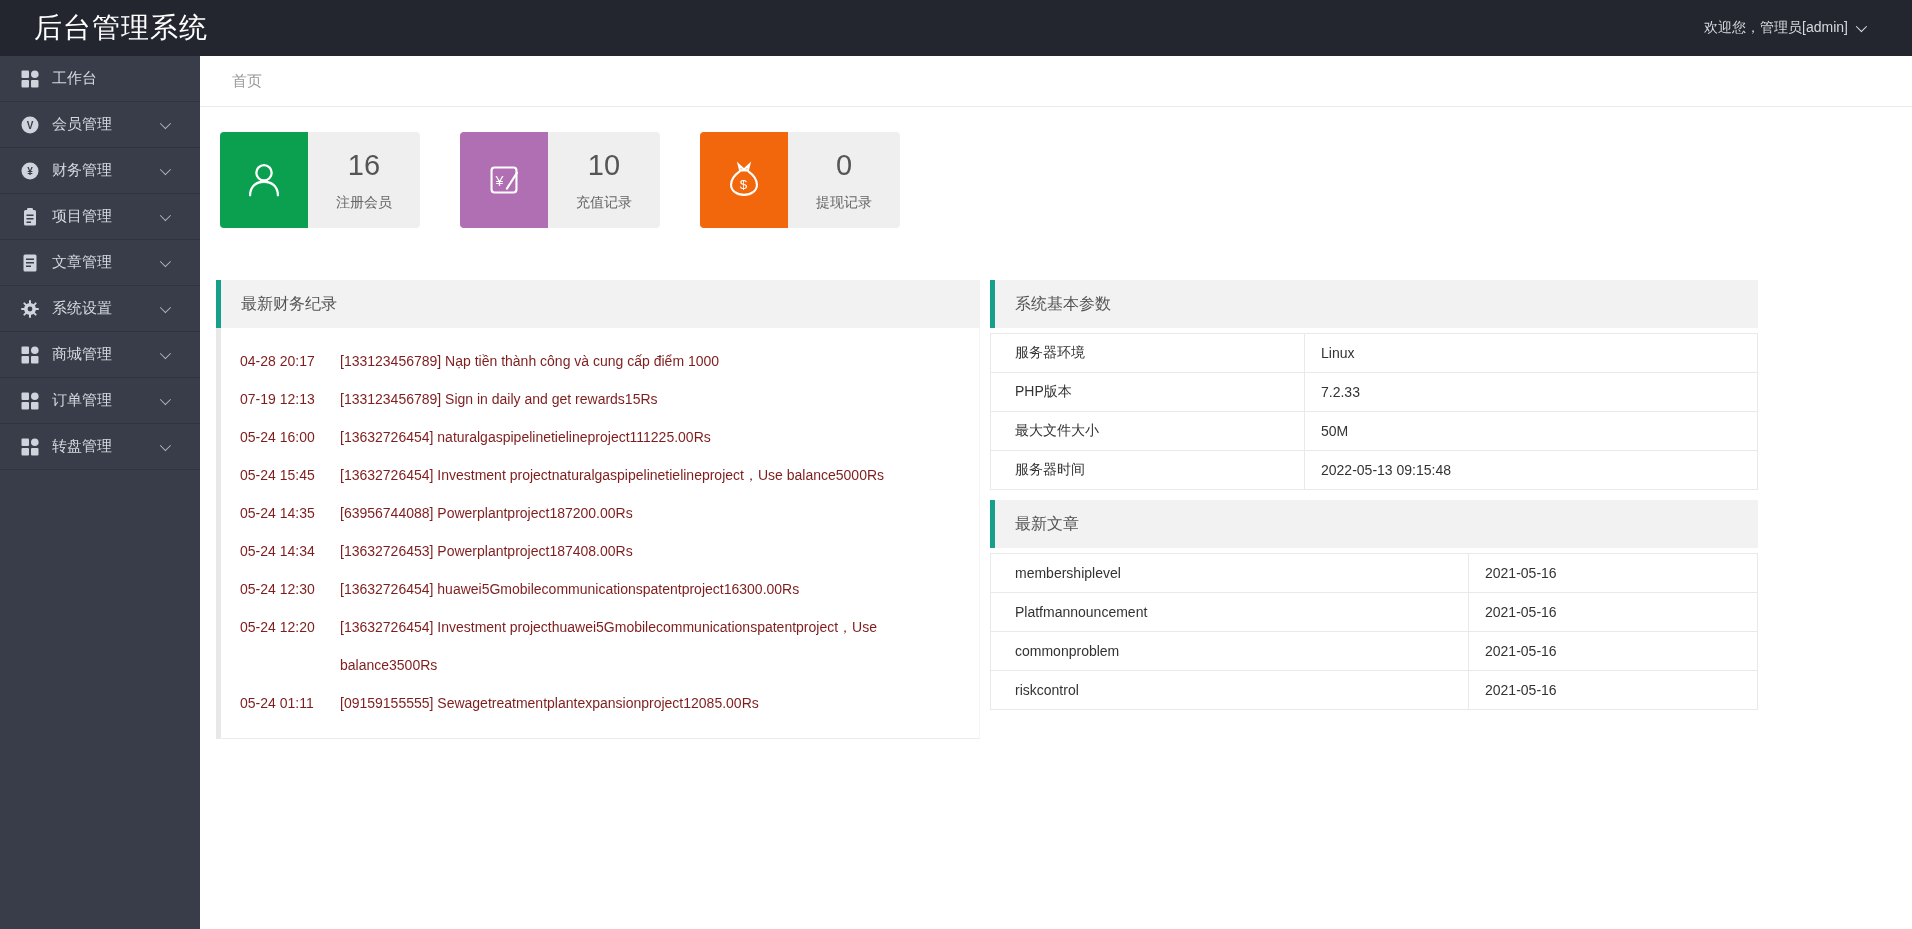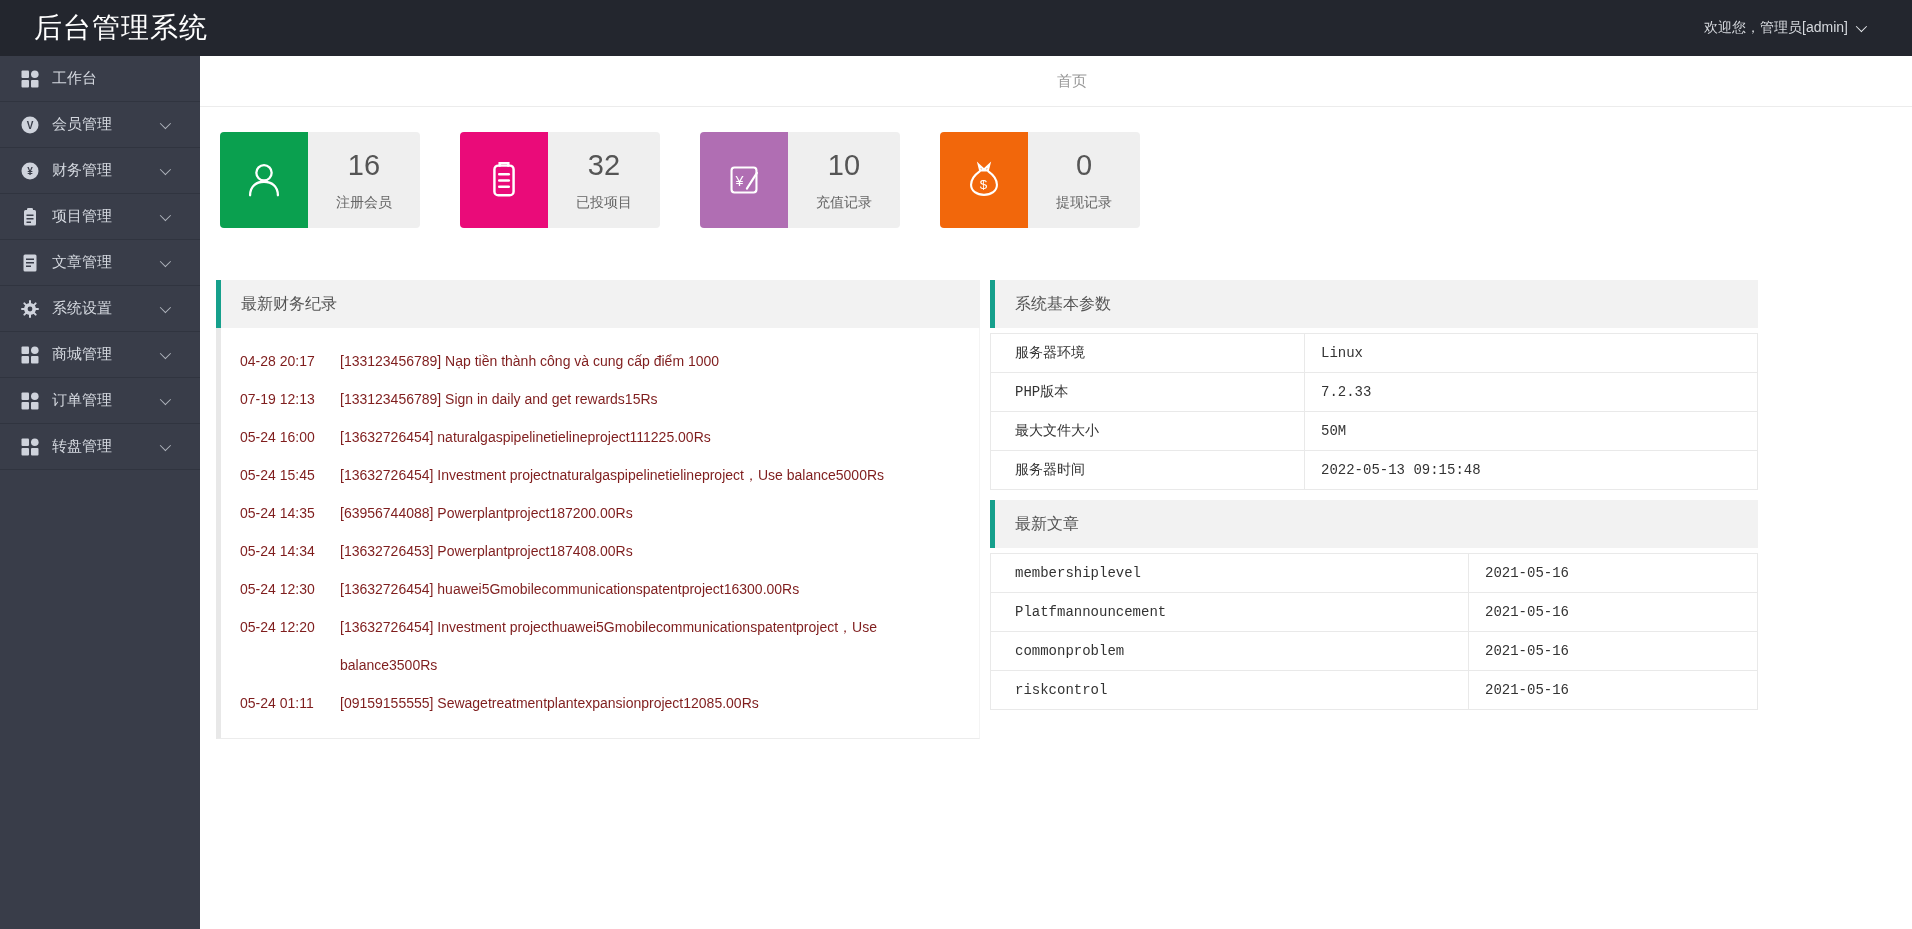--- a/index.html
+++ b/index.html
@@ -34,21 +34,21 @@
     height:46px; display:flex; align-items:center; padding:0 32px 0 20px;
     color:#d4d8df; font-size:15px; border-bottom:1px solid #30343f; cursor:pointer;
   }
   .side-item .sicon { width:20px; height:20px; margin-right:12px; flex-shrink:0; }
   .side-item .chev { margin-left:auto; }
   .main { flex:1; background:#fff; }
 
   
   .breadcrumb {
     height:51px; line-height:50px; padding-left:32px; font-size:15px;
-    color:#999; border-bottom:1px solid #ececec; background:#fff;text-align:center;
+    color:#999; border-bottom:1px solid #ececec; background:#fff;
   }
   .breadcrumb span { cursor:pointer; }
 
   
   .content { padding:25px 0 0 16px; }
 
   
   .cards { display:flex; gap:40px; margin-left:4px; }
   .stat-card {
     width:200px; height:96px; border-radius:4px; overflow:hidden;
@@ -78,21 +78,21 @@
   .finance-body {
     border-left:5px solid #e8e8e8; border-bottom:1px solid #ececec;
     border-right:1px solid #f4f4f4;
     padding:14px 28px 16px 19px; background:#fff;
   }
   .record { display:flex; font-size:14px; line-height:38px; color:#7f1d1d;justify-content:space-between; }
   .record .rtime { width:100px; flex-shrink:0; }
   .record .rtext { flex:1; }
 
   .right-col { width:768px; display:flex; flex-direction:column; }
-  .info-table { width:100%; border-collapse:collapse; margin-top:5px;font-family:Liberation Mono, monospace; }
+  .info-table { width:100%; border-collapse:collapse; margin-top:5px; }
   .info-table td {
     border:1px solid #e9e9e9; height:39px; font-size:14px; color:#333;
     padding-left:24px;
   }
   .system-table td:first-child { width:314px; }
   .system-table td:last-child { padding-left:16px; }
   .articles-table td:first-child { width:478px; }
   .articles-table td:last-child { padding-left:16px; }
   .articles-panel { margin-top:10px; }
 
@@ -232,35 +232,20 @@
                   <circle cx="24" cy="16.5" r="8"></circle>
                   <path d="M9.5 40c0-9.5 6.6-14.2 14.5-14.2S38.5 30.5 38.5 40"></path>
                 </svg>
             </div>
             <div class="stat-body">
               <div class="stat-value">16</div>
               <div class="stat-label">注册会员</div>
             </div>
           </div>
 
-          <div class="stat-card">
-            <div class="stat-icon c-pink">
-              <svg viewBox="0 0 48 48" fill="none" stroke="#fff" stroke-width="2.6" stroke-linecap="round">
-                  <rect x="14" y="9" width="20" height="31" rx="4"></rect>
-                  <path d="M19.5 9v-2.5h9V9"></path>
-                  <line x1="19" y1="18" x2="29" y2="18"></line>
-                  <line x1="19" y1="24.5" x2="29" y2="24.5"></line>
-                  <line x1="19" y1="31" x2="29" y2="31"></line>
-                </svg>
-            </div>
-            <div class="stat-body">
-              <div class="stat-value">32</div>
-              <div class="stat-label">已投项目</div>
-            </div>
-          </div>
 
           <div class="stat-card">
             <div class="stat-icon c-purple">
               <svg viewBox="0 0 48 48" fill="none" stroke="#fff" stroke-width="2.2" stroke-linecap="round">
                   <rect x="11" y="11" width="26" height="26" rx="3"></rect>
                   <text x="15" y="30" font-size="15" fill="#fff" stroke="none">¥</text>
                   <line x1="27" y1="33" x2="37.5" y2="16.5"></line>
                 </svg>
             </div>
             <div class="stat-body">

